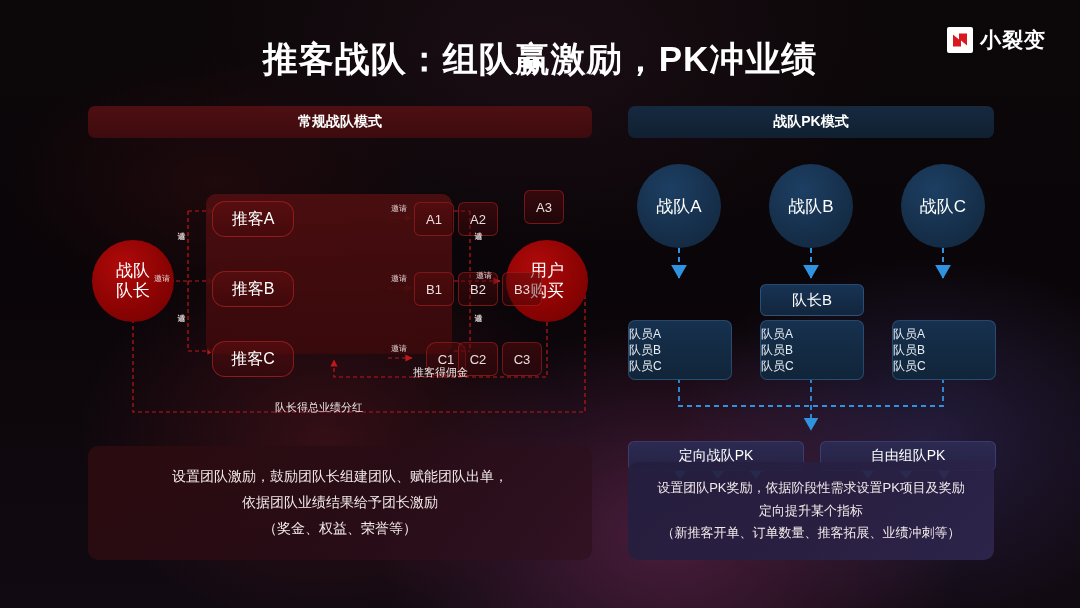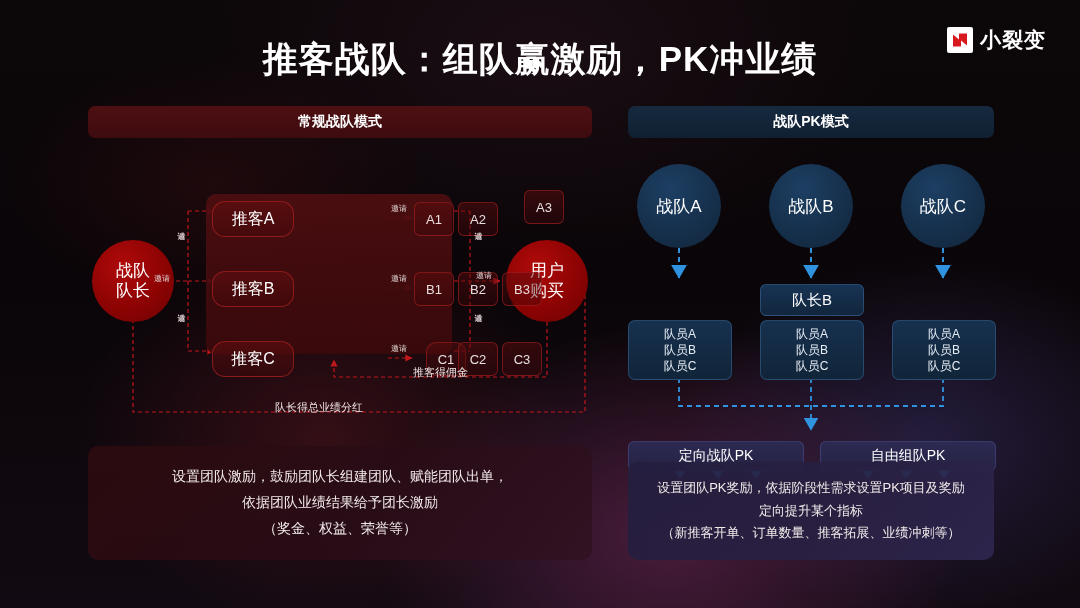--- a/index.html
+++ b/index.html
@@ -94,21 +94,21 @@
     position:absolute;width:102px;height:30px;border-radius:6px;
     background:linear-gradient(180deg,#173354 0%,#12263d 100%);
     border:1px solid rgba(70,120,175,.45);
     display:flex;align-items:center;justify-content:center;
     font-size:15px;color:#fff;
   }
   .membox{
     position:absolute;width:102px;height:58px;border-radius:7px;
     background:linear-gradient(180deg,#16304e 0%,#112539 100%);
     border:1px solid rgba(70,120,175,.42);
-    display:flex;flex-direction:column;align-items:center;justify-content:center;
+    display:flex;flex-direction:column;justify-content:center;
     font-size:12px;line-height:1.35;color:#e8eef5;
   }
   .pkbtn{
     position:absolute;height:28px;border-radius:6px;
     background:linear-gradient(180deg,#2c2a52 0%,#252244 100%);
     border:1px solid rgba(90,95,160,.4);
     display:flex;align-items:center;justify-content:center;
     font-size:14px;color:#fff;
   }
   .Rsvg{position:absolute;left:0;top:0;width:366px;height:290px;overflow:visible;pointer-events:none;}

